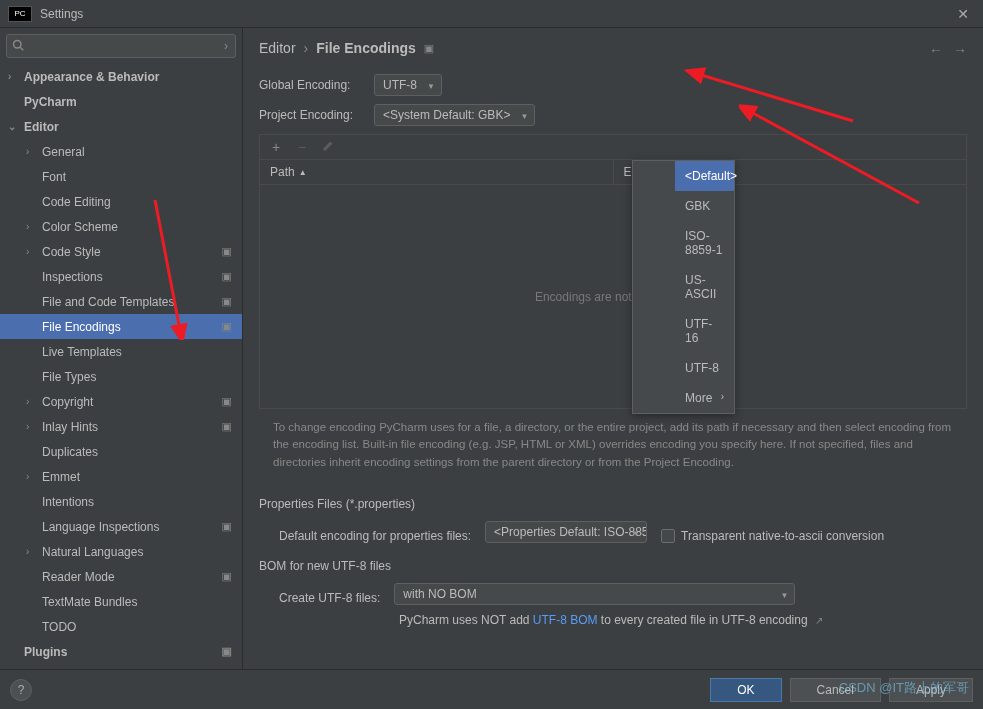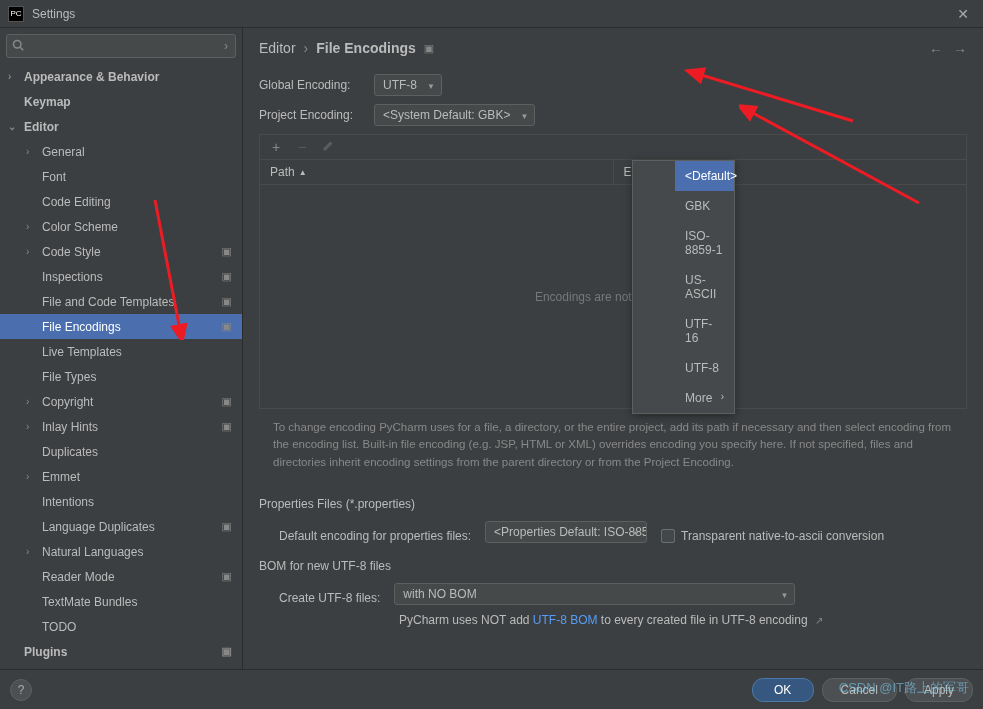--- a/index.html
+++ b/index.html
@@ -15,21 +15,21 @@
 }
 .titlebar {
   height: 28px;
   background: #3c3f41;
   display: flex;
   align-items: center;
   padding: 0 8px;
   border-bottom: 1px solid #2b2b2b;
 }
 .titlebar .logo {
-  width: 16px; height: 16px;
+  width: 24px; height: 16px;
   background: #000;
   border: 1px solid #555;
   display: flex;
   align-items: center;
   justify-content: center;
   font-size: 8px;
   margin-right: 8px;
   color: #fff;
 }
 .titlebar .title { flex: 1; }
@@ -201,23 +201,23 @@
   width: 22px; height: 22px; border-radius: 50%;
   border: 1px solid #5e6060; background: #4c5052;
   display: flex; align-items: center; justify-content: center;
   cursor: pointer; color: #aaa;
 }
 .footer .spacer { flex: 1; }
 .btn {
   background: #4c5052;
   border: 1px solid #5e6060;
   color: #bbb;
-  padding: 4px 18px;
+  padding: 4px 26px;
   margin-left: 8px;
-  border-radius: 11px;
+  border-radius: 0;
   cursor: pointer;
   min-width: 62px;
   text-align: center;
 }
 .btn.primary { background: #365880; border-color: #4a78a8; color: #fff; }
 .watermark {
   position: absolute;
   right: 14px;
   bottom: 12px;
   color: #7dd3fc;
@@ -250,21 +250,21 @@
       <input class="search-input" placeholder="" style="">
       <span class="search-next">›</span>
     </div>
     <div class="tree" id="tree">
         <div class="tree-item d0 bold">
           <span class="chev">›</span>
           <span>Appearance &amp; Behavior</span>
         </div>
         <div class="tree-item d0 bold">
           <span class="chev"></span>
-          <span>Keymap</span>
+          <span>PyCharm</span>
         </div>
         <div class="tree-item d0 bold">
           <span class="chev">⌄</span>
           <span>Editor</span>
         </div>
         <div class="tree-item d1">
           <span class="chev">›</span>
           <span>General</span>
         </div>
         <div class="tree-item d1">
@@ -324,21 +324,21 @@
         <div class="tree-item d1">
           <span class="chev">›</span>
           <span>Emmet</span>
         </div>
         <div class="tree-item d1">
           <span class="chev"></span>
           <span>Intentions</span>
         </div>
         <div class="tree-item d1">
           <span class="chev"></span>
-          <span>Language Duplicates</span>
+          <span>Language Inspections</span>
           <span class="modified-icon">▣</span>
         </div>
         <div class="tree-item d1">
           <span class="chev">›</span>
           <span>Natural Languages</span>
         </div>
         <div class="tree-item d1">
           <span class="chev"></span>
           <span>Reader Mode</span>
           <span class="modified-icon">▣</span>

